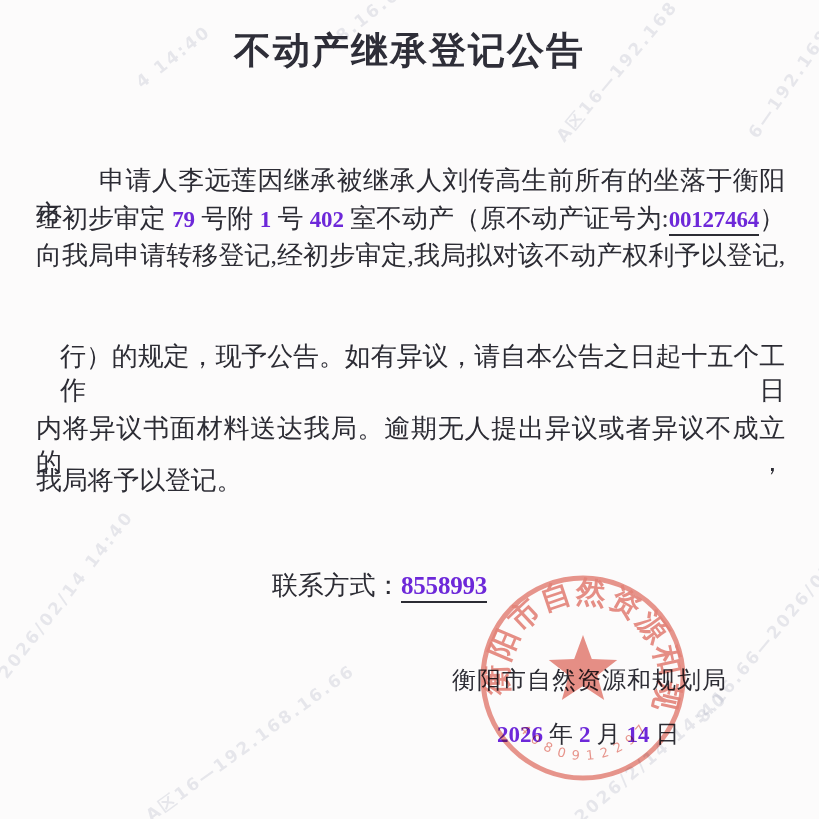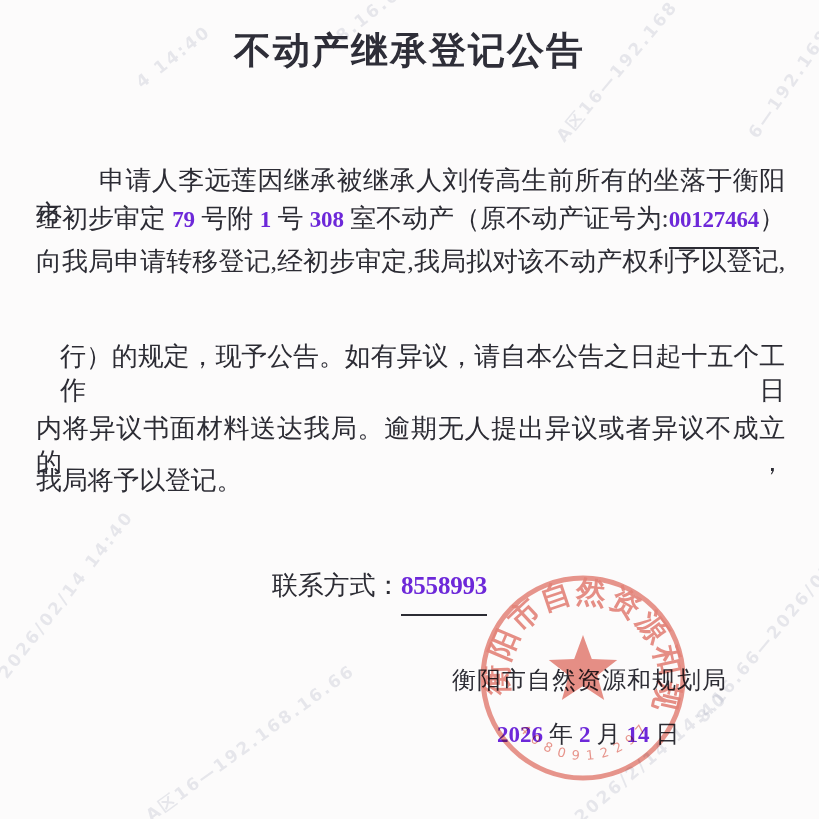--- a/index.html
+++ b/index.html
@@ -26,33 +26,33 @@
     line-height:34px;
     letter-spacing:-0.2px;
     white-space:nowrap;
   }
   .just{
     white-space:normal;
     text-align:justify;
     text-align-last:justify;
   }
   .indent{ text-indent:63px; }
-  .l1{top:164px;} .l2{top:202px;} .l3{top:245px;} .l4{top:307px;}
+  .l1{top:164px;} .l2{top:202px;} .l3{top:239px;} .l4{top:307px;}
   .l5{top:340px;margin-left:24px;} .l6{top:412px;} .l7{top:464px;}
   .l8{top:517px;padding-left:92px;font-size:25px;}
   .l9{top:569px;padding-left:236px;}
   .n{
     font-family:Liberation Serif, serif;
     font-weight:700;
     font-size:23px;
     color:#6d28d9;
   }
   .u{
     border-bottom:2.5px solid #2c2c34;
-    padding-bottom:15px;
+    padding-bottom:2px;
   }
   .sig{
     position:absolute;left:452px;top:664px;
     font-size:24px;letter-spacing:1px;
     white-space:nowrap;
   }
   .date{
     position:absolute;left:497px;top:718px;
     font-size:24px;
     white-space:nowrap;
@@ -90,21 +90,21 @@
   <span class="wm" style="left:700px;top:710px;transform:rotate(-50deg);">8.16.66—2026/02/1</span>
   <span class="wm" style="left:148px;top:806px;transform:rotate(-36deg);">A区16—192.168.16.66</span>
   <span class="wm" style="left:540px;top:840px;transform:rotate(-40deg);">66—2026/2/14 14:40</span>
 
   <h1 class="title">不动产继承登记公告</h1>
 
   <div class="bl l1 just indent">
     <span>申请人李远莲因继承被继承人刘传高生前所有的坐落于衡阳市</span>
   </div>
 
-  <div class="bl l2 just"><span>经初步审定 </span><span class="n">79</span><span> 号附 </span><span class="n">1</span><span> 号 </span><span class="n">308</span><span> 室不动产（原不动产证号为:</span><span class="n u">00127464</span><span>）</span></div>
+  <div class="bl l2 just"><span>经初步审定 </span><span class="n">79</span><span> 号附 </span><span class="n">1</span><span> 号 </span><span class="n">402</span><span> 室不动产（原不动产证号为:</span><span class="n u">00127464</span><span>）</span></div>
 
   <div class="bl l3 just">
     <span>向我局申请转移登记,经初步审定,我局拟对该不动产权利予以登记,</span>
   </div>
 
 
   <div class="bl l5 just">
     <span>行）的规定，现予公告。如有异议，请自本公告之日起十五个工作日</span>
   </div>
 

